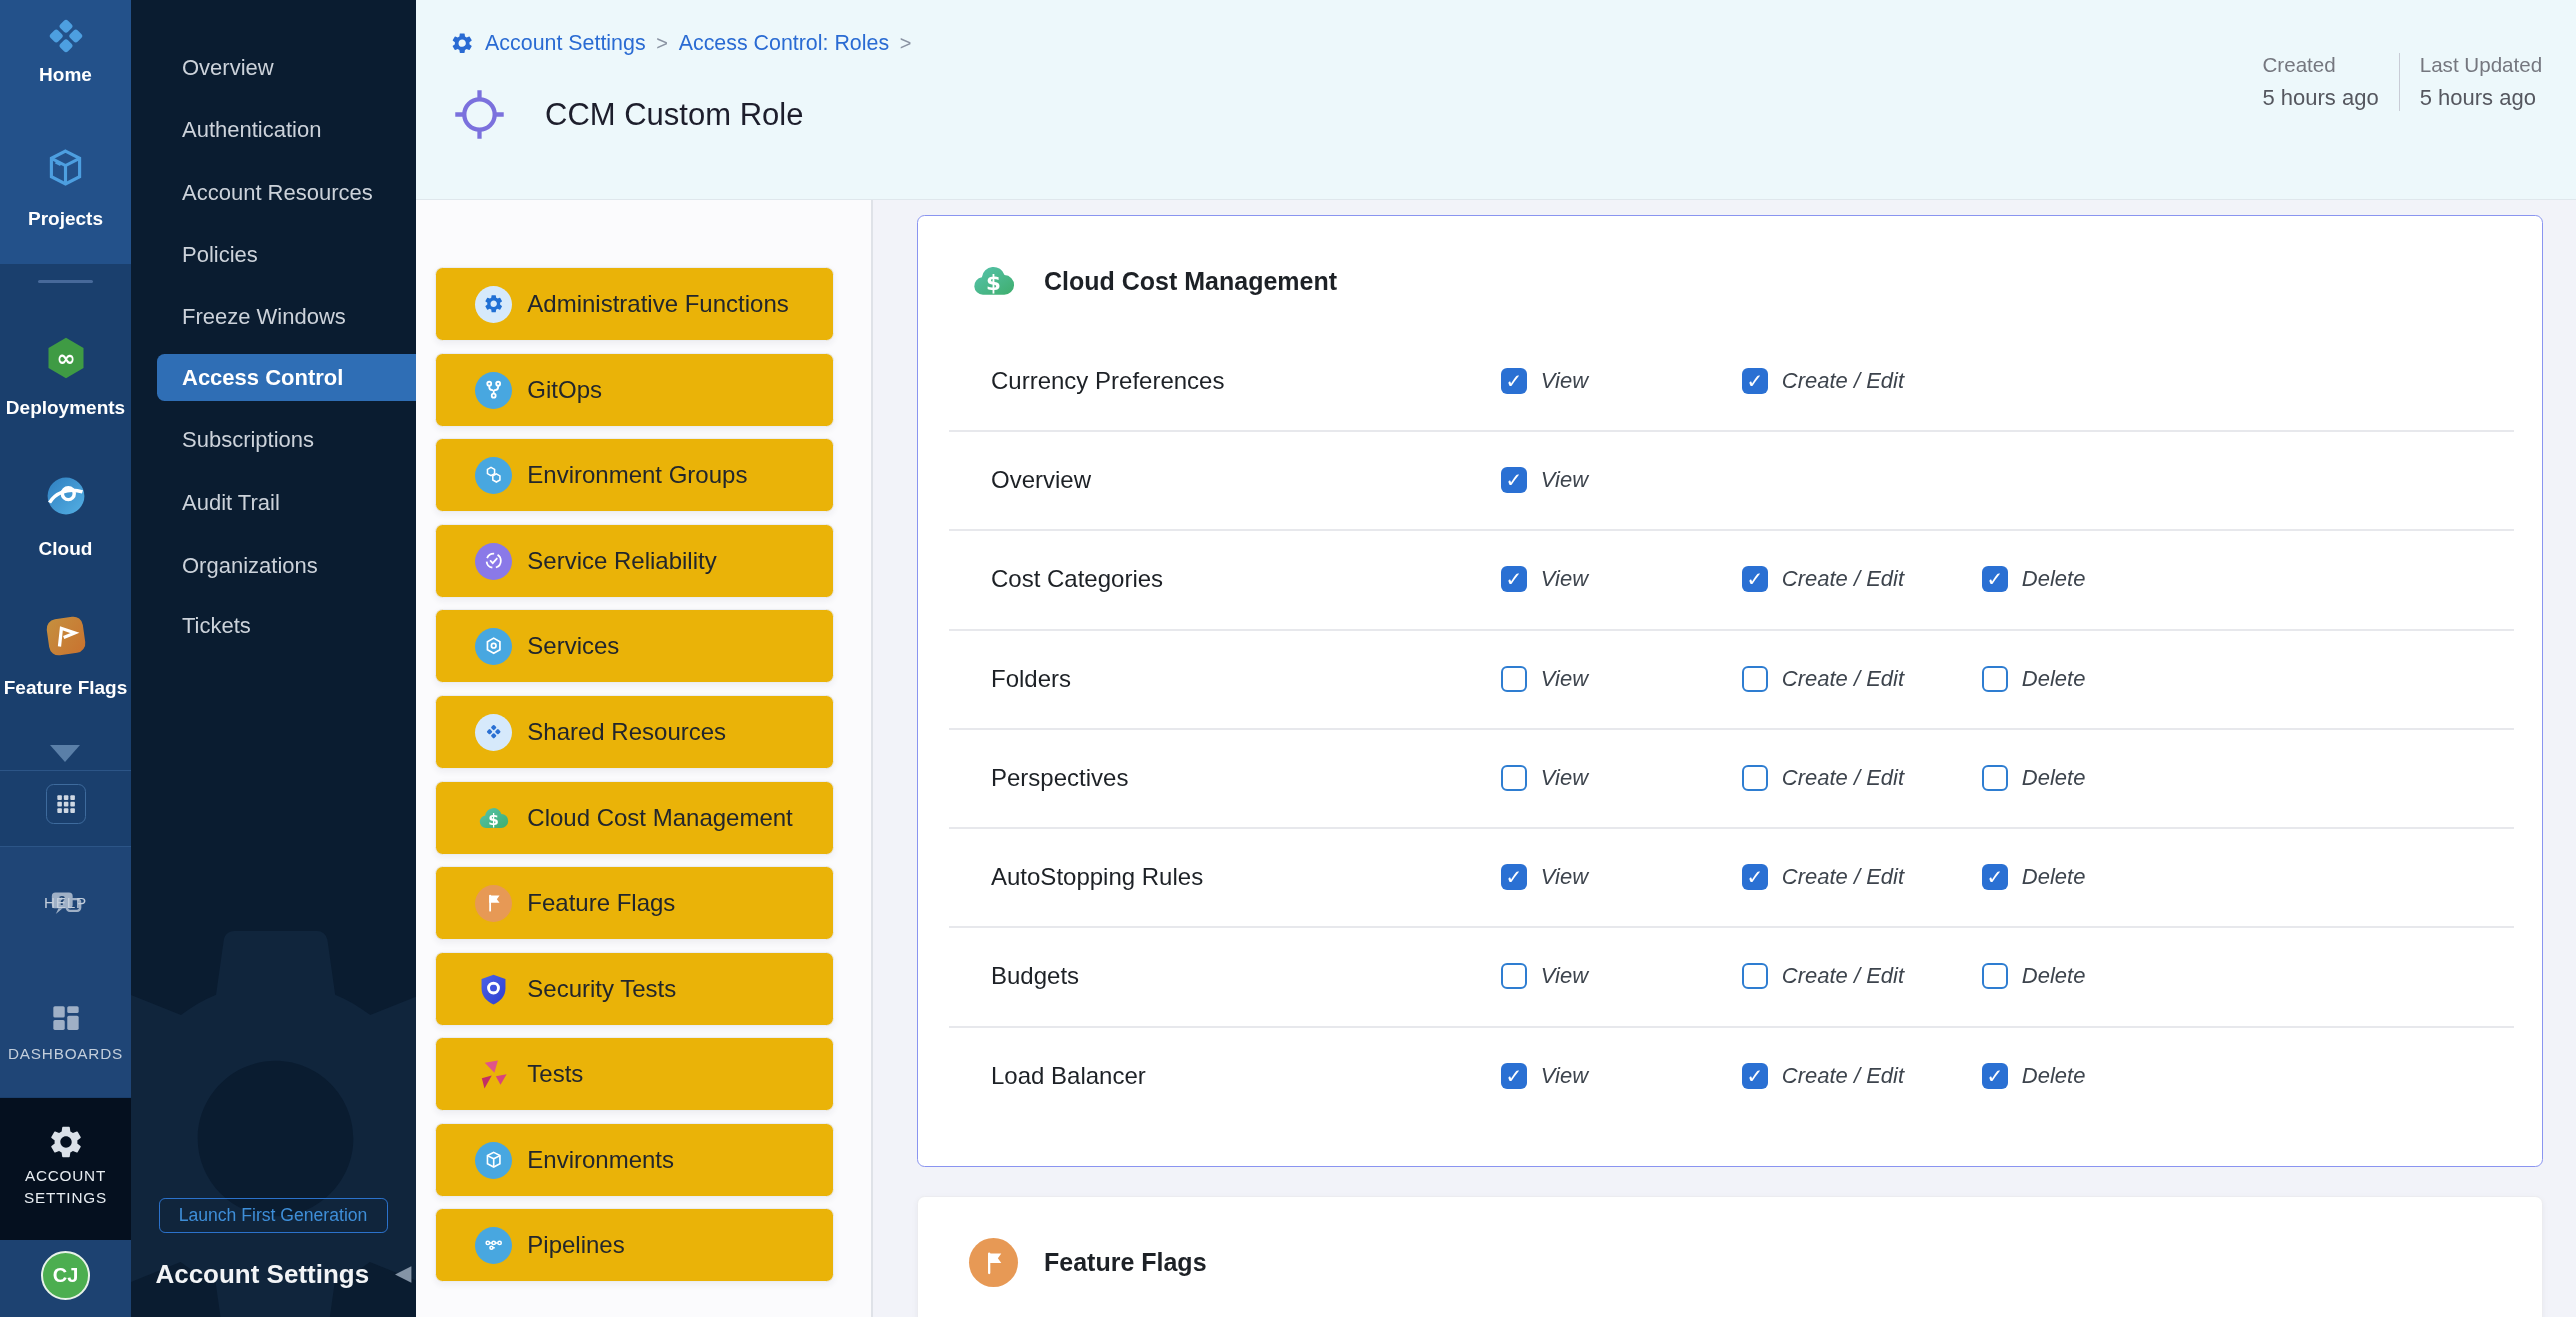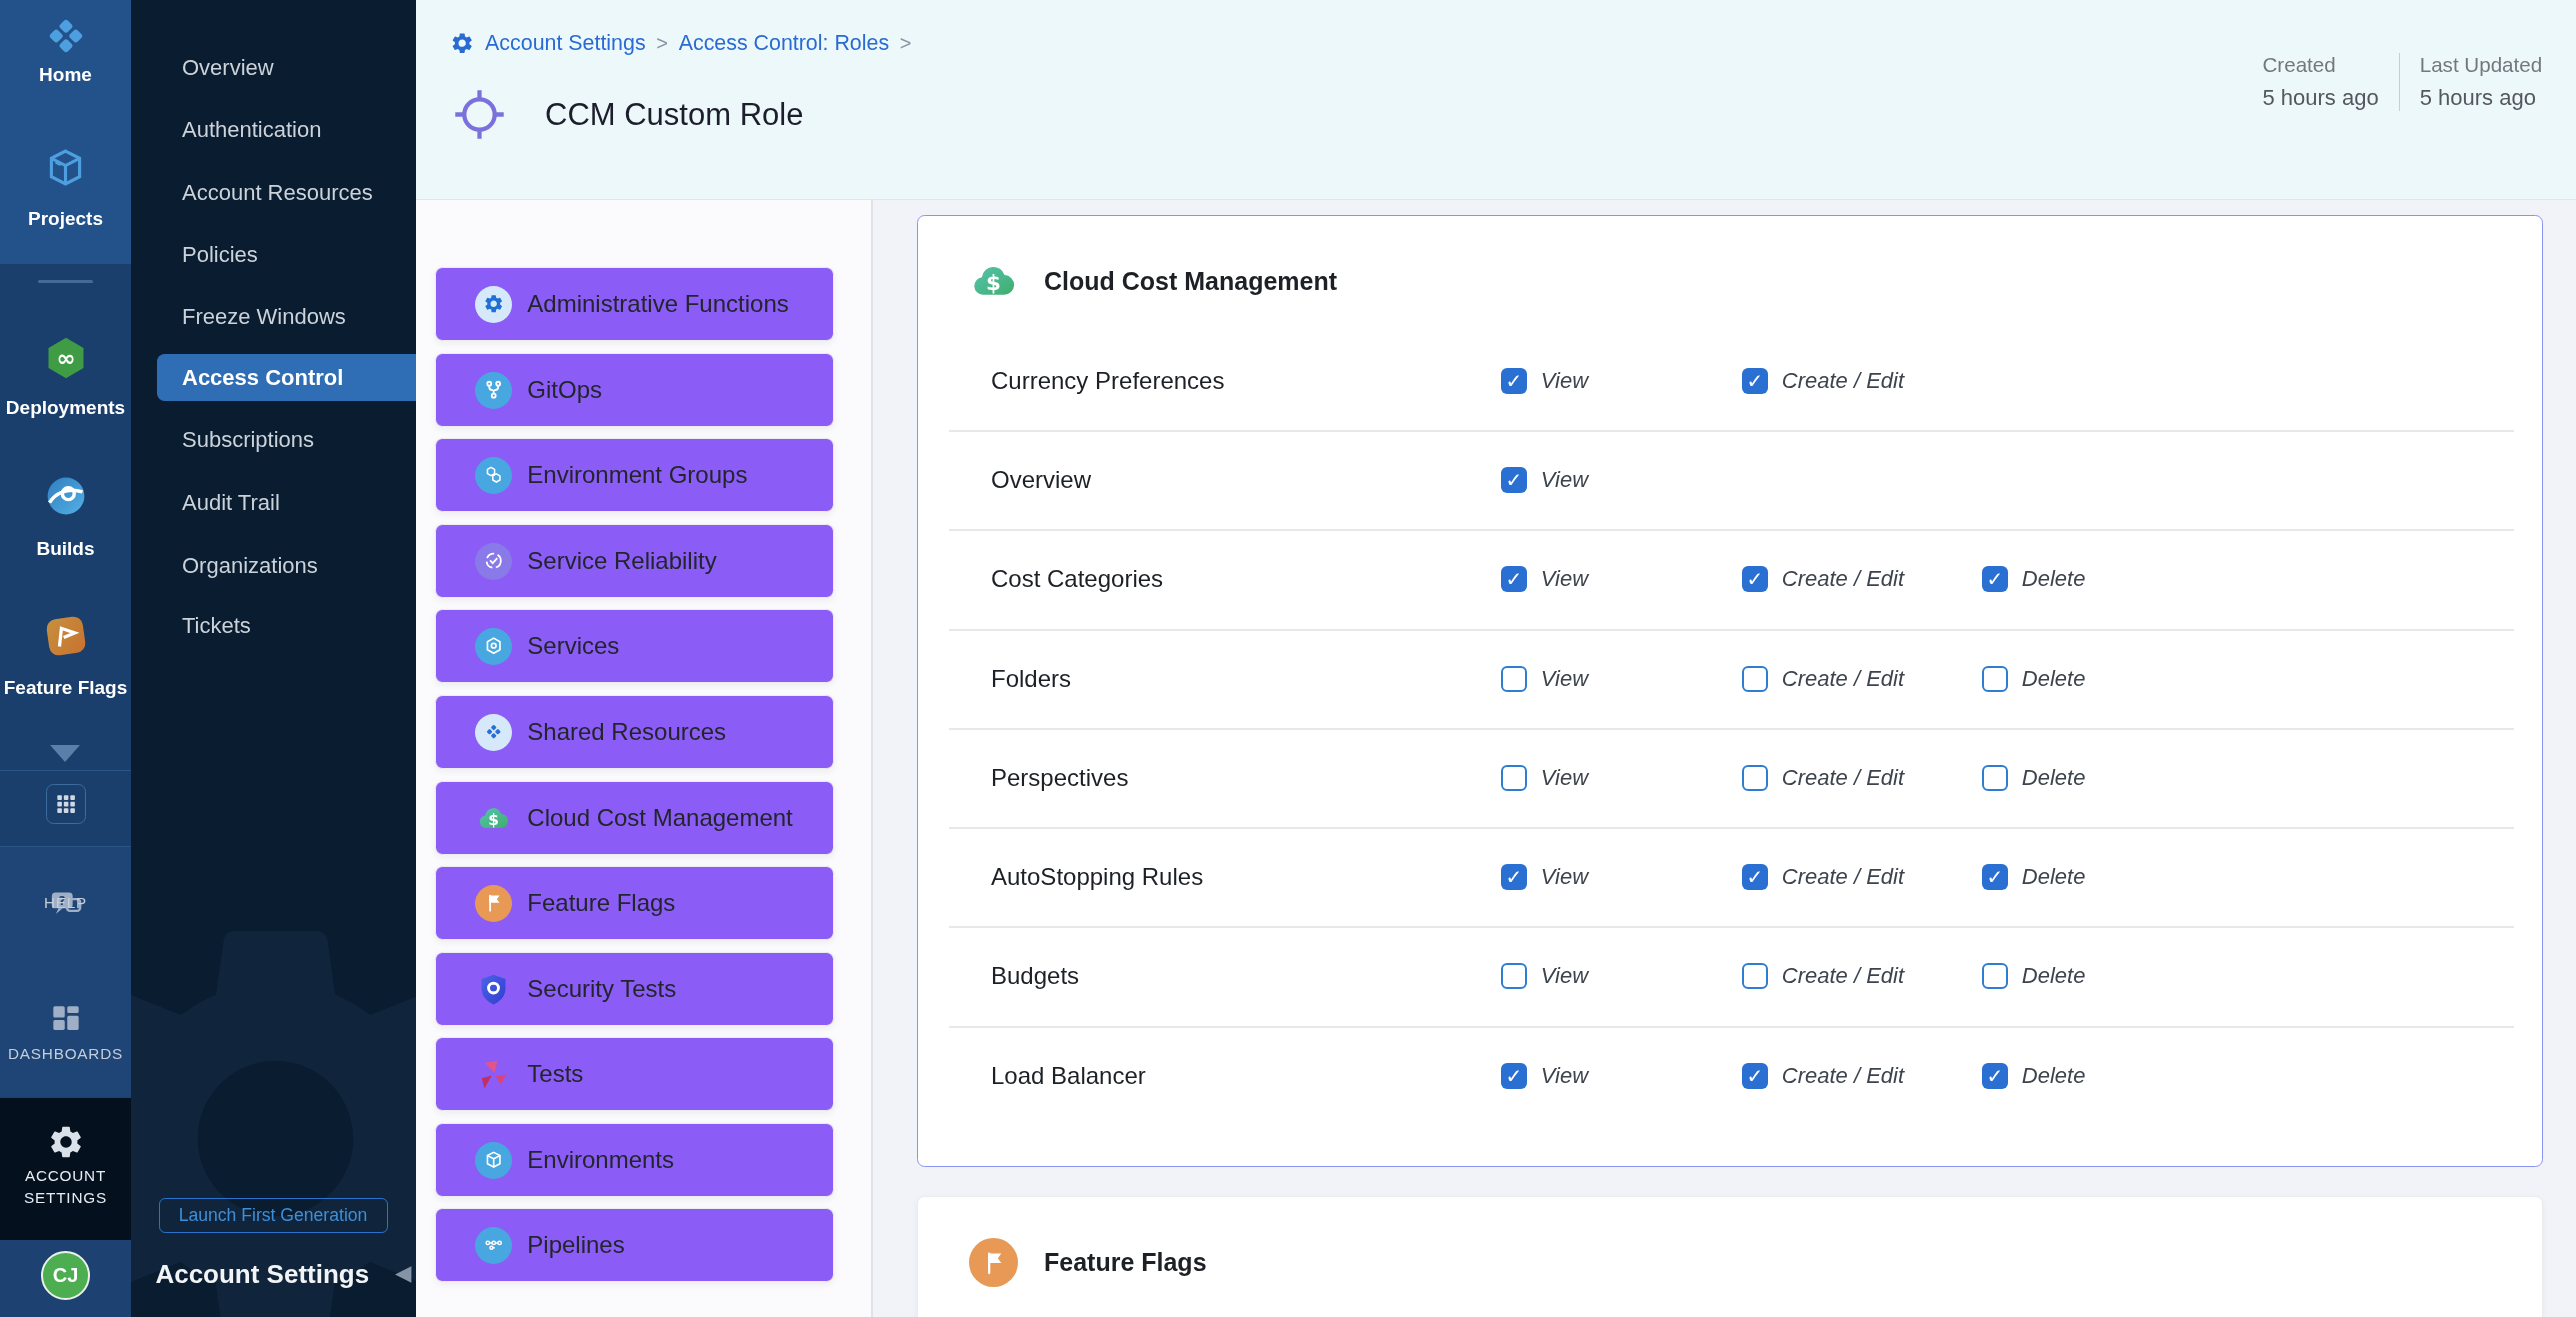--- a/index.html
+++ b/index.html
@@ -50,21 +50,21 @@
   .page-title-row { position:absolute; left:35px; top:86px; display:flex; align-items:center; gap:37px; }
   .page-title { font-size:31px; font-weight:500; color:#1d1e2c; }
   .meta { position:absolute; right:13.8px; top:53px; display:flex; }
   .meta-col { padding:0 20px; }
   .meta-col + .meta-col { border-left:1.5px solid #c9ccd6; }
   .meta-label { font-size:20.6px; color:#75777f; margin-bottom:7.6px; }
   .meta-value { font-size:22px; color:#55575f; }
 
   
   #midcol { left:416px; top:200px; width:455px; height:1118px; background:#fbfbfd; overflow:hidden; z-index:2; }
-  .res-card { position:absolute; left:19px; width:399px; height:74px; background:#8b5cf6; border:0.8px solid #ebedf1;
+  .res-card { position:absolute; left:19px; width:399px; height:74px; background:#eab308; border:0.8px solid #ebedf1;
               border-radius:7.6px; box-shadow:0 2.3px 6.1px rgba(40,41,61,.06); display:flex; align-items:center;
               padding-left:39px; gap:15.3px; cursor:pointer; }
   .res-icon { width:37px; height:37px; border-radius:50%; display:flex; align-items:center; justify-content:center; flex:0 0 37px; }
   .res-label { font-size:24px; color:#22262c; }
   #vdivider { left:871px; top:200px; width:1.5px; height:1118px; background:#dfe2e8; z-index:3; }
 
   
   #main { left:871px; top:200px; width:1705px; height:1118px; background:#f2f3f9; overflow:hidden; z-index:1; }
   .perm-panel { position:absolute; left:46px; top:15.3px; width:1626px; height:952px; background:#fff;
                 border:1.5px solid #8a94f0; border-radius:7.6px; overflow:hidden; }
@@ -133,21 +133,21 @@
             <stop offset="1" stop-color="#54b0e4"></stop>
           </linearGradient>
         </defs>
         <circle cx="12" cy="12" r="9.6" fill="url(#gb1)"></circle>
         <g fill="none" stroke="#fff" stroke-width="1.8">
           <circle cx="13.2" cy="10.8" r="3.1"></circle>
           <path d="M3.4 15.5c2.6-4.6 9.4-8.3 17.2-5.6"></path>
         </g>
       </svg>
     </div>
-  <div class="rail-label" style="top:538px">Builds</div>
+  <div class="rail-label" style="top:538px">Cloud</div>
 
   <div class="rail-item" style="top:613px" id="ic-ff">
       <svg width="46" height="46" viewBox="0 0 24 24" xmlns="http://www.w3.org/2000/svg" style="display:block;margin:0 auto">
         <defs>
           <linearGradient id="gf1" x1="0" y1="0" x2="1" y2="1">
             <stop offset="0" stop-color="#c5903f"></stop>
             <stop offset="1" stop-color="#c9722f"></stop>
           </linearGradient>
         </defs>
         <rect x="2.5" y="2.5" width="19" height="19" rx="5" fill="url(#gf1)" transform="rotate(-8 12 12)"></rect>

